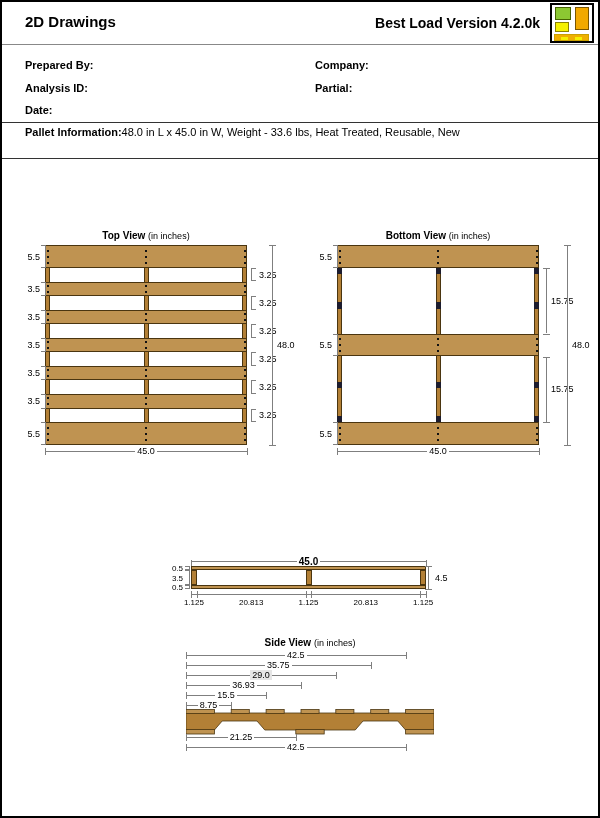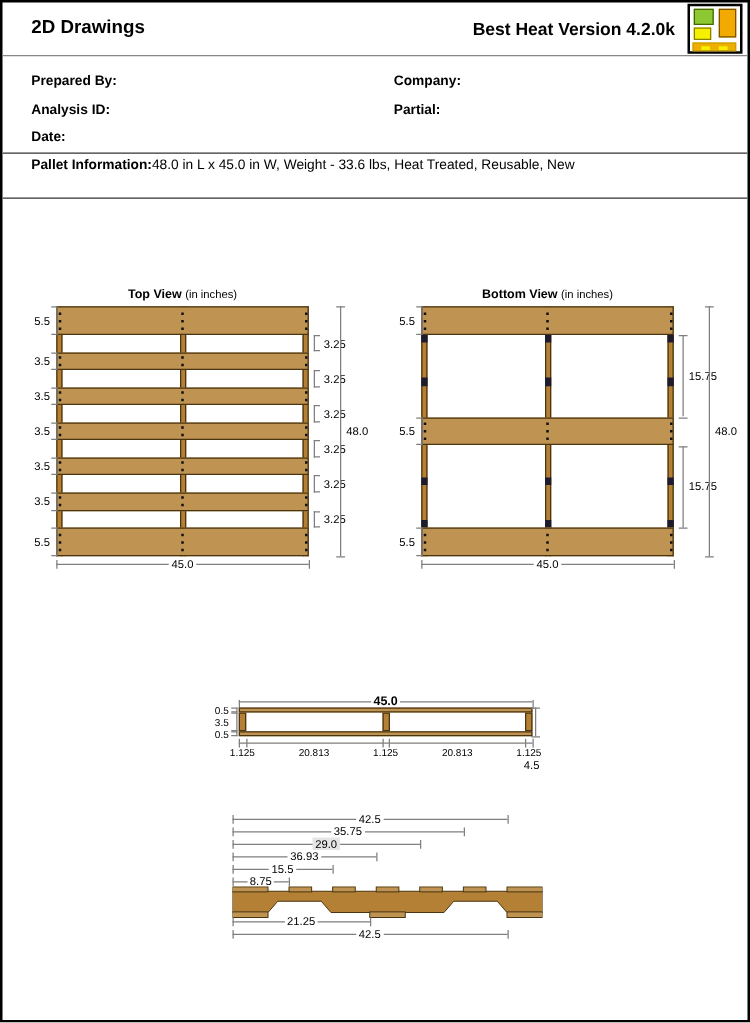--- a/index.html
+++ b/index.html
@@ -20,21 +20,21 @@
   .dim-label{font-size:9px;line-height:10px;white-space:nowrap;color:#000;}
   .dim-label.sm{font-size:8px;line-height:9px;}
   .dim-label.bold{font-size:10px;line-height:11px;font-weight:bold;}
 </style>
 </head>
 <body>
 
 <div class="page">
 
   <div class="abs hdr-title">2D Drawings</div>
-  <div class="abs hdr-version">Best Heat Version 4.2.0k</div>
+  <div class="abs hdr-version">Best Load Version 4.2.0k</div>
   <div class="abs logo">
     <div class="lg" style="left: 3px; top: 2px; width: 16px; height: 13px; border: 1px solid rgb(70, 100, 0); background: rgb(140, 200, 50);"></div>
     <div class="lg" style="left: 23px; top: 2px; width: 14px; height: 23px; border: 1px solid rgb(122, 85, 0); background: rgb(242, 169, 0);"></div>
     <div class="lg" style="left: 3px; top: 17px; width: 14px; height: 10px; border: 1px solid rgb(138, 128, 0); background: rgb(245, 240, 0);"></div>
     <div class="lg" style="left: 2px; top: 29px; width: 35px; height: 7px; border: 1px solid rgb(202, 160, 0); background: rgb(239, 175, 0);">
       <div class="lg" style="left: 6px; bottom: 0px; width: 7px; height: 3px; background: rgb(245, 240, 0);"></div>
       <div class="lg" style="left: 20px; bottom: 0px; width: 7px; height: 3px; background: rgb(245, 240, 0);"></div>
     </div>
   </div>
   <div class="abs hdr-line"></div>
@@ -236,36 +236,40 @@
       <div class="abs" style="left: 29px; top: 48px; width: 235px; height: 4px; background: rgb(191, 147, 81); border: 1px solid rgb(74, 53, 16); box-sizing: border-box;"></div>
       <div class="abs dim-label sm" style="left: 1px; width: 20px; top: 27px; text-align: right;">0.5</div>
       <div class="abs" style="left: 23px; top: 29px; width: 5px; height: 4px; border-right: 1px solid rgb(127, 127, 127); border-top: 1px solid rgb(127, 127, 127); border-bottom: 1px solid rgb(127, 127, 127); box-sizing: border-box;"></div>
       <div class="abs dim-label sm" style="left: 1px; width: 20px; top: 36.5px; text-align: right;">3.5</div>
       <div class="abs" style="left: 23px; top: 33px; width: 5px; height: 15px; border-right: 1px solid rgb(127, 127, 127); border-top: 1px solid rgb(127, 127, 127); border-bottom: 1px solid rgb(127, 127, 127); box-sizing: border-box;"></div>
       <div class="abs dim-label sm" style="left: 1px; width: 20px; top: 46px; text-align: right;">0.5</div>
       <div class="abs" style="left: 23px; top: 48px; width: 5px; height: 4px; border-right: 1px solid rgb(127, 127, 127); border-top: 1px solid rgb(127, 127, 127); border-bottom: 1px solid rgb(127, 127, 127); box-sizing: border-box;"></div>
       <div class="abs" style="left: 266px; top: 29px; width: 0px; height: 23px; border-left: 1px solid rgb(127, 127, 127);"></div>
       <div class="abs" style="left: 263px; top: 29px; width: 7px; height: 0px; border-top: 1px solid rgb(127, 127, 127);"></div>
       <div class="abs" style="left: 263px; top: 52px; width: 7px; height: 0px; border-top: 1px solid rgb(127, 127, 127);"></div>
-      <div class="abs dim-label" style="left: 257px; top: 35.5px; width: 22px; margin-top: 34px;">4.5</div>
+      <div class="abs dim-label" style="left: 273px; top: 35.5px; width: 22px;">4.5</div>
       <div class="abs" style="left: 29px; top: 57px; width: 235px; height: 0px; border-top: 1px solid rgb(127, 127, 127);"></div>
       <div class="abs" style="left: 29px; top: 54px; width: 0px; height: 7px; border-left: 1px solid rgb(127, 127, 127);"></div>
       <div class="abs" style="left: 34.9px; top: 54px; width: 0px; height: 7px; border-left: 1px solid rgb(127, 127, 127);"></div>
       <div class="abs" style="left: 143.6px; top: 54px; width: 0px; height: 7px; border-left: 1px solid rgb(127, 127, 127);"></div>
       <div class="abs" style="left: 149.4px; top: 54px; width: 0px; height: 7px; border-left: 1px solid rgb(127, 127, 127);"></div>
       <div class="abs" style="left: 258.1px; top: 54px; width: 0px; height: 7px; border-left: 1px solid rgb(127, 127, 127);"></div>
       <div class="abs" style="left: 264px; top: 54px; width: 0px; height: 7px; border-left: 1px solid rgb(127, 127, 127);"></div>
       <div class="abs dim-label sm" style="left: 11.9px; width: 40px; top: 61px; text-align: center;">1.125</div>
       <div class="abs dim-label sm" style="left: 69.2px; width: 40px; top: 61px; text-align: center;">20.813</div>
       <div class="abs dim-label sm" style="left: 126.5px; width: 40px; top: 61px; text-align: center;">1.125</div>
       <div class="abs dim-label sm" style="left: 183.8px; width: 40px; top: 61px; text-align: center;">20.813</div>
       <div class="abs dim-label sm" style="left: 241.1px; width: 40px; top: 61px; text-align: center;">1.125</div>
     </div>
 
   <div class="abs" id="side-view" style="left:160px;top:630px;width:300px;height:125px;">
+    <div class="abs vtitle" style="left:24px;top:5px;width:248px;">
+      <b>Side View</b>
+      <span class="unit">(in inches)</span>
+    </div>
   <div class="abs" style="left: 24px; top: 23px; width: 219.6px; height: 0px; border-top: 1px solid rgb(127, 127, 127);"></div>
       <div class="abs" style="left: 24px; top: 20px; width: 0px; height: 7px; border-left: 1px solid rgb(127, 127, 127);"></div>
       <div class="abs" style="left: 243.6px; top: 20px; width: 0px; height: 7px; border-left: 1px solid rgb(127, 127, 127);"></div>
       <div class="abs dim-label" style="left: 24px; width: 219.6px; top: 18px; text-align: center;"><span style="background: rgb(255, 255, 255); padding: 0px 2px;">42.5</span></div>
       <div class="abs" style="left: 24px; top: 33px; width: 184.7px; height: 0px; border-top: 1px solid rgb(127, 127, 127);"></div>
       <div class="abs" style="left: 24px; top: 30px; width: 0px; height: 7px; border-left: 1px solid rgb(127, 127, 127);"></div>
       <div class="abs" style="left: 208.7px; top: 30px; width: 0px; height: 7px; border-left: 1px solid rgb(127, 127, 127);"></div>
       <div class="abs dim-label" style="left: 24px; width: 184.7px; top: 28px; text-align: center;"><span style="background: rgb(255, 255, 255); padding: 0px 2px;">35.75</span></div>
       <div class="abs" style="left: 24px; top: 43px; width: 149.8px; height: 0px; border-top: 1px solid rgb(127, 127, 127);"></div>
       <div class="abs" style="left: 24px; top: 40px; width: 0px; height: 7px; border-left: 1px solid rgb(127, 127, 127);"></div>

